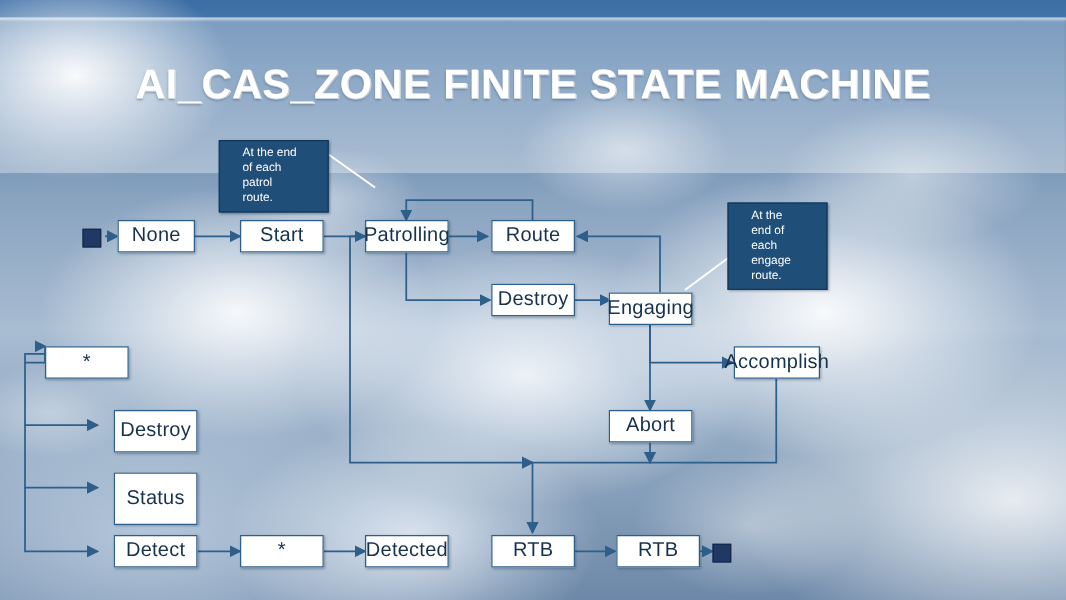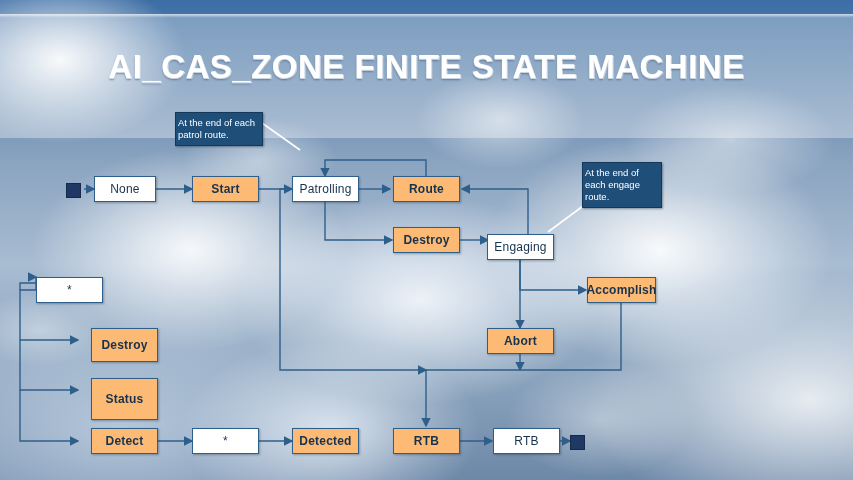--- a/index.html
+++ b/index.html
@@ -78,44 +78,44 @@
   .diagram { position: absolute; inset: 0; }
   svg.lines { position: absolute; inset: 0; width: 853px; height: 480px; }
 
   .node {
     position: absolute;
     box-sizing: border-box;
     border: 1px solid #2e5f8a;
     display: flex;
     align-items: center;
     justify-content: center;
-    font-size: 12px;
+    font-size: 16px;
     color: #17324d;
     letter-spacing: .2px;
     box-shadow: 1px 1px 2px rgba(20,40,60,0.35);
   }
   .node.light { background: #ffffff; }
-  .node.blue  { background: #fdba74; font-weight: bold; }
+  .node.blue  { background: #ffffff; }
 
   .terminal {
     position: absolute;
     width: 13px; height: 13px;
     background: #1f3864;
     border: 1px solid #15294a;
   }
 
   .callout {
     position: absolute;
     box-sizing: border-box;
     background: #1f4e79;
     color: #ffffff;
     border: 1px solid #14375a;
     font-size: 9.5px;
     line-height: 12px;
-    padding: 4px 2px;
+    padding: 4px 18px;
     box-shadow: 1px 1px 2px rgba(10,25,40,0.4);
   }
 </style>
 </head>
 <body>
 
 <div id="slide">
   <div class="bg"></div>
   <div class="bg2"></div>
 

